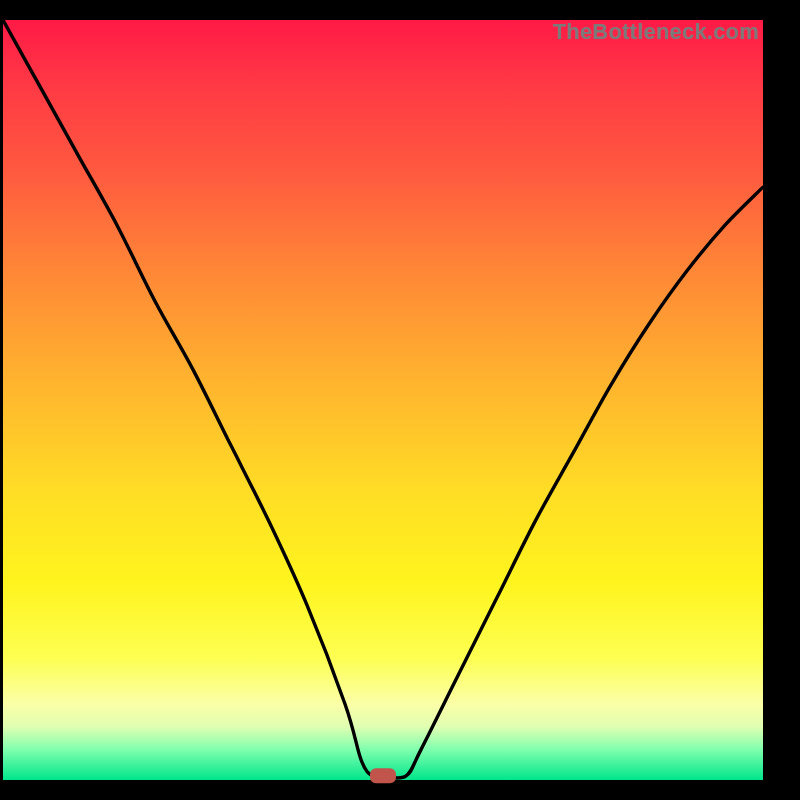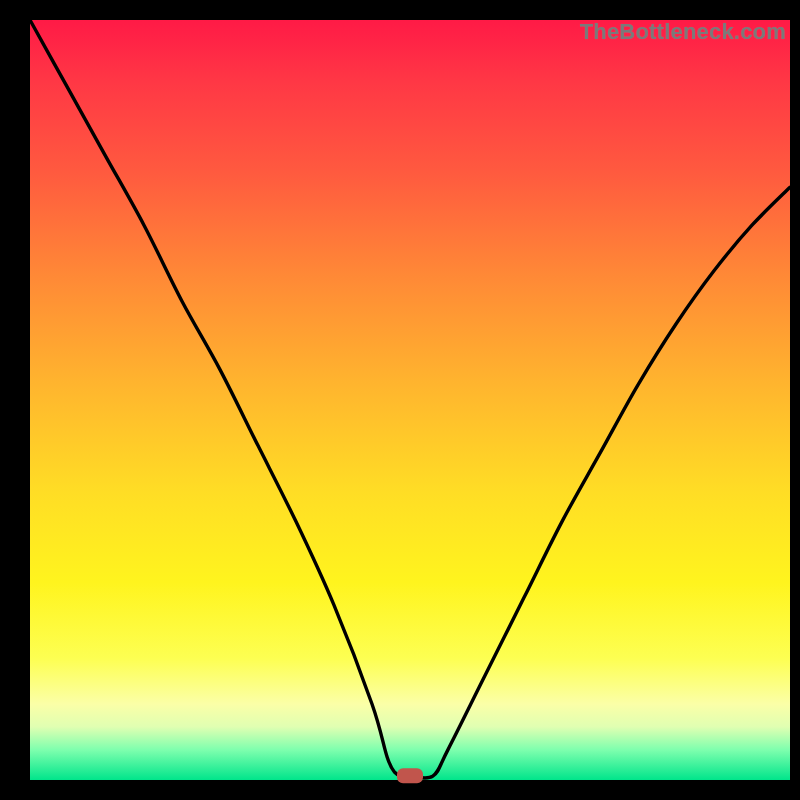--- a/index.html
+++ b/index.html
@@ -12,21 +12,21 @@
     font-family: Arial, Helvetica, sans-serif;
   }
   .frame {
     position: relative;
     width: 800px;
     height: 800px;
     background: #000;
   }
   .plot-area {
     position: absolute;
-    left: 30px;
+    left: 3px;
     top: 20px;
     width: 760px;
     height: 760px;
     background: linear-gradient(
       to bottom,
       #ff1a46 0%,
       #ff3745 8%,
       #ff5a3f 20%,
       #ff8a36 34%,
       #ffb52e 48%,

